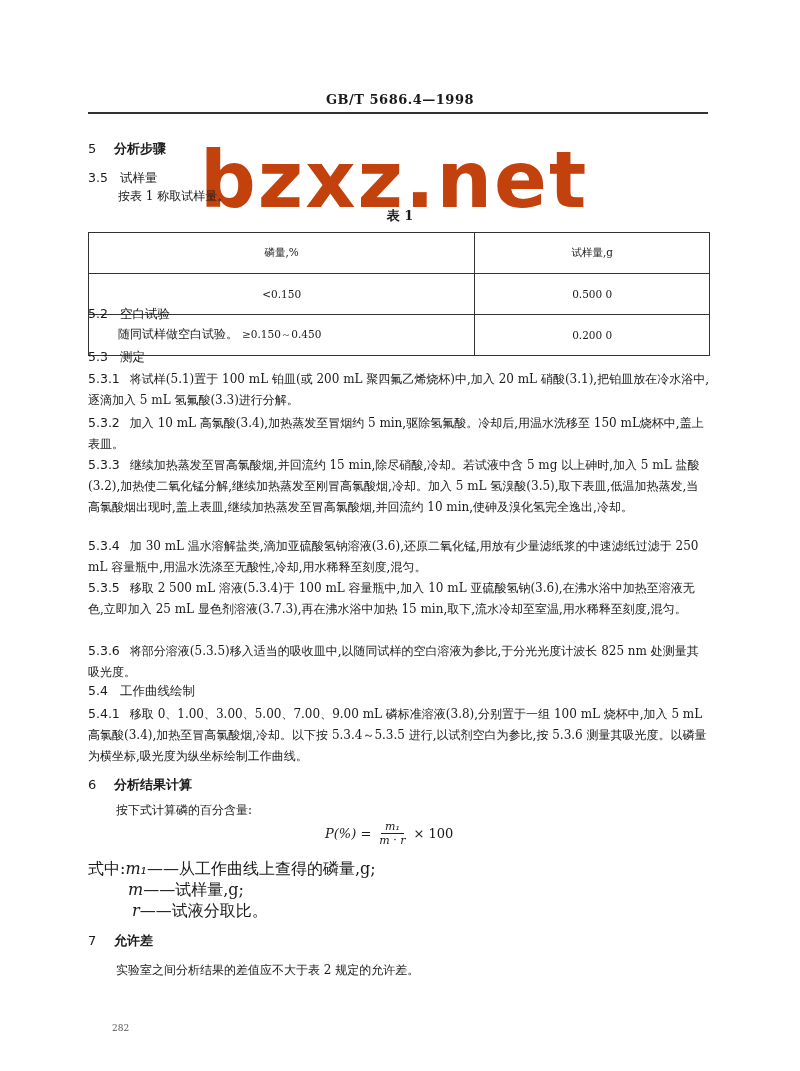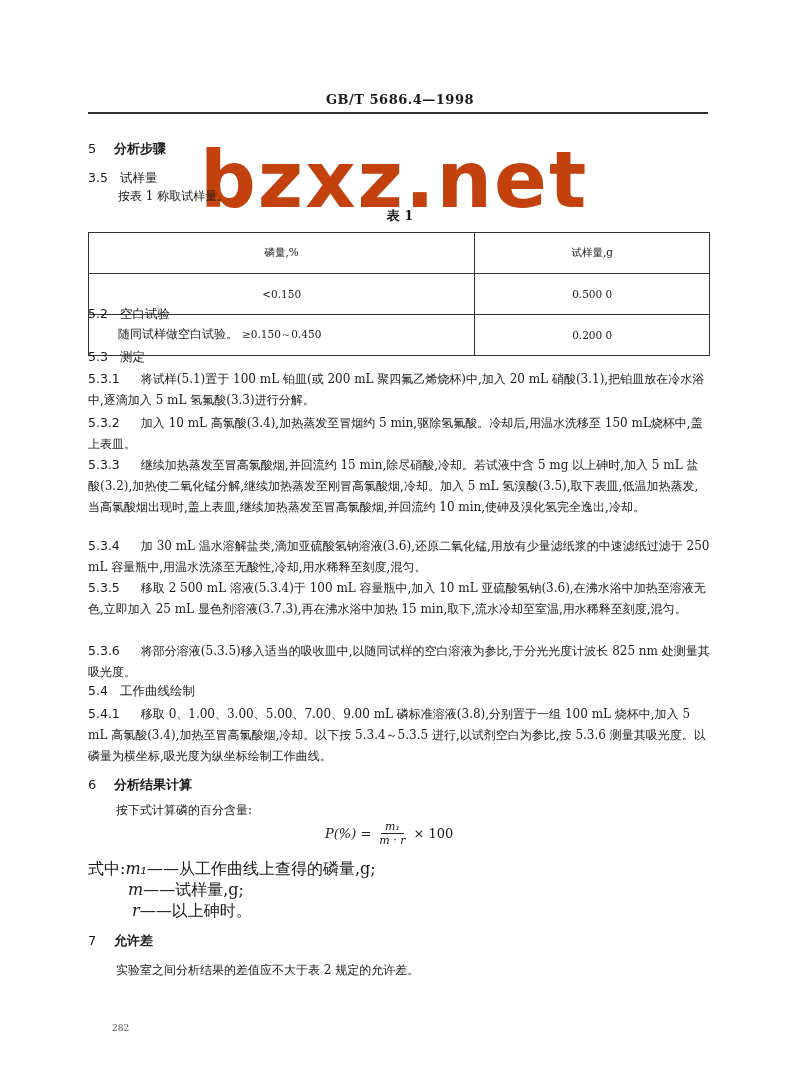--- a/index.html
+++ b/index.html
@@ -20,21 +20,21 @@
     position:absolute; top:135px; left:200px; font-family:"DejaVu Sans", sans-serif;
     font-size:78px; font-weight:bold; color:#c2410c; letter-spacing:2px; z-index:0;
   }
   .abs { position:absolute; z-index:1; }
   .h1 { font-family:"DejaVu Sans", sans-serif; font-weight:bold; font-size:13px; }
   .h1 .num { display:inline-block; width:26px; font-weight:normal; }
   .h2 { font-family:"DejaVu Sans", sans-serif; font-size:12.5px; }
   .h2 .num { display:inline-block; width:32px; }
   .p { font-size:12px; line-height:20px; }
   .para { position:absolute; left:88px; width:622px; font-size:12px; line-height:21px; z-index:1; }
-  .para .num { font-family:"DejaVu Sans", sans-serif; font-size:12.5px; margin-right:21px; }
+  .para .num { font-family:"DejaVu Sans", sans-serif; font-size:12.5px; margin-right:10px; }
   .table-caption { position:absolute; top:207px; left:0; width:800px; text-align:center; font-size:13px; font-weight:bold; }
   table.t1 {
     position:absolute; top:232px; left:88px; width:622px; border-collapse:collapse; z-index:1;
     font-size:10.5px;
   }
   table.t1 td, table.t1 th {
     border:1px solid #333; height:24px; text-align:center; font-weight:normal; padding:8px;
   }
   table.t1 { border:1.5px solid #222; }
   .formula {
@@ -140,21 +140,21 @@
   </div>
 
   <div class="defs" style="top:858px;">
     <div>
       <span>式中:</span><span class="italic">m₁</span><span>——从工作曲线上查得的磷量,g;</span>
     </div>
     <div style="padding-left:40px;">
       <span class="italic">m</span><span>——试样量,g;</span>
     </div>
     <div style="padding-left:44px;">
-      <span class="italic">r</span><span>——以上砷时。</span>
+      <span class="italic">r</span><span>——试液分取比。</span>
     </div>
   </div>
 
   <div class="abs h1" style="top:932px; left:88px;">
     <span class="num">7</span><span>允许差</span>
   </div>
   <div class="abs p" style="top:960px; left:116px;">实验室之间分析结果的差值应不大于表 2 规定的允许差。</div>
 
   <div class="page-num">282</div>
 </div>

